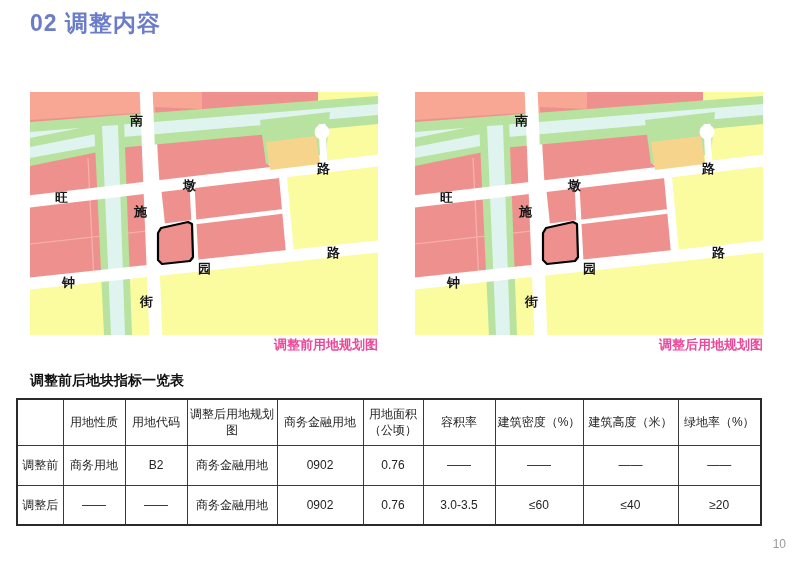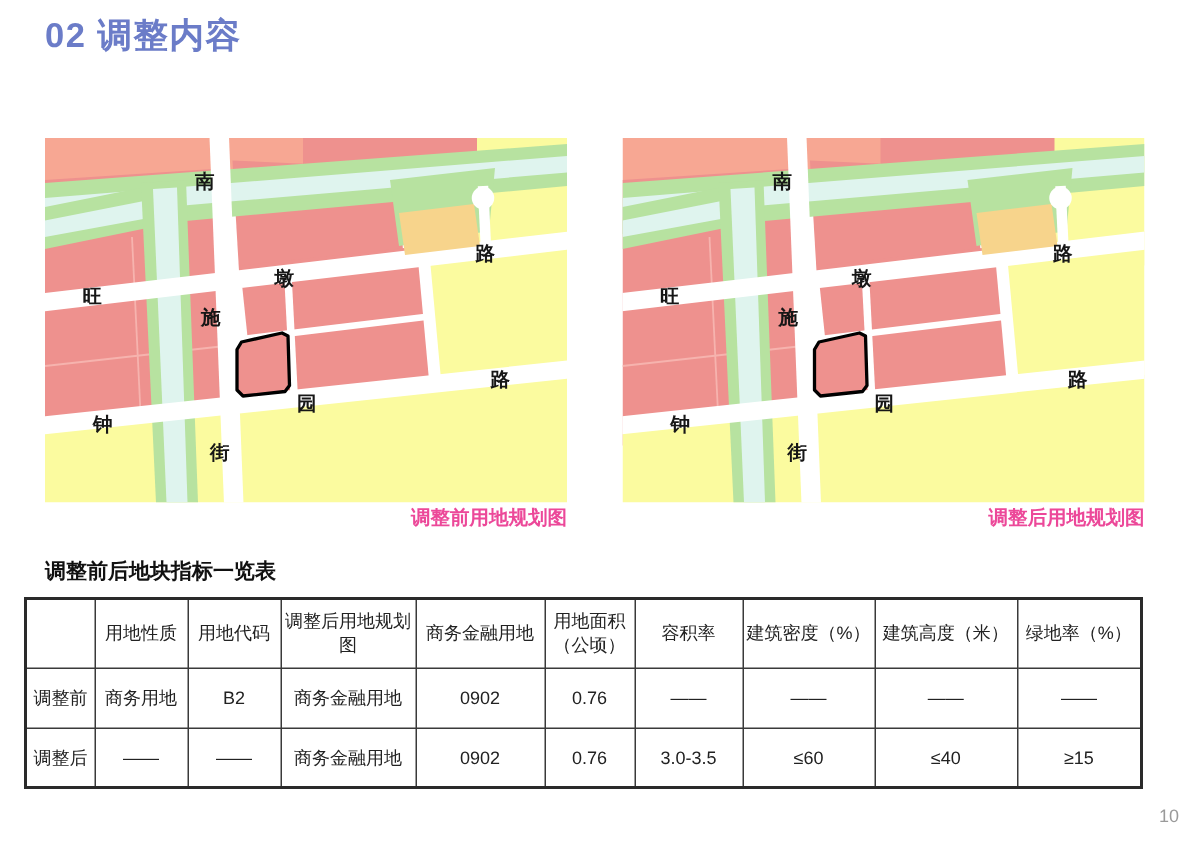--- a/index.html
+++ b/index.html
@@ -157,20 +157,20 @@
       <tr class="drow">
         <td>调整后</td>
         <td>——</td>
         <td>——</td>
         <td>商务金融用地</td>
         <td>0902</td>
         <td>0.76</td>
         <td>3.0-3.5</td>
         <td>≤60</td>
         <td>≤40</td>
-        <td>≥15</td>
+        <td>≥20</td>
       </tr>
     </tbody>
   </table>
 
   <div class="pagenum">10</div>
 
 </div>
 
 </body></html>

